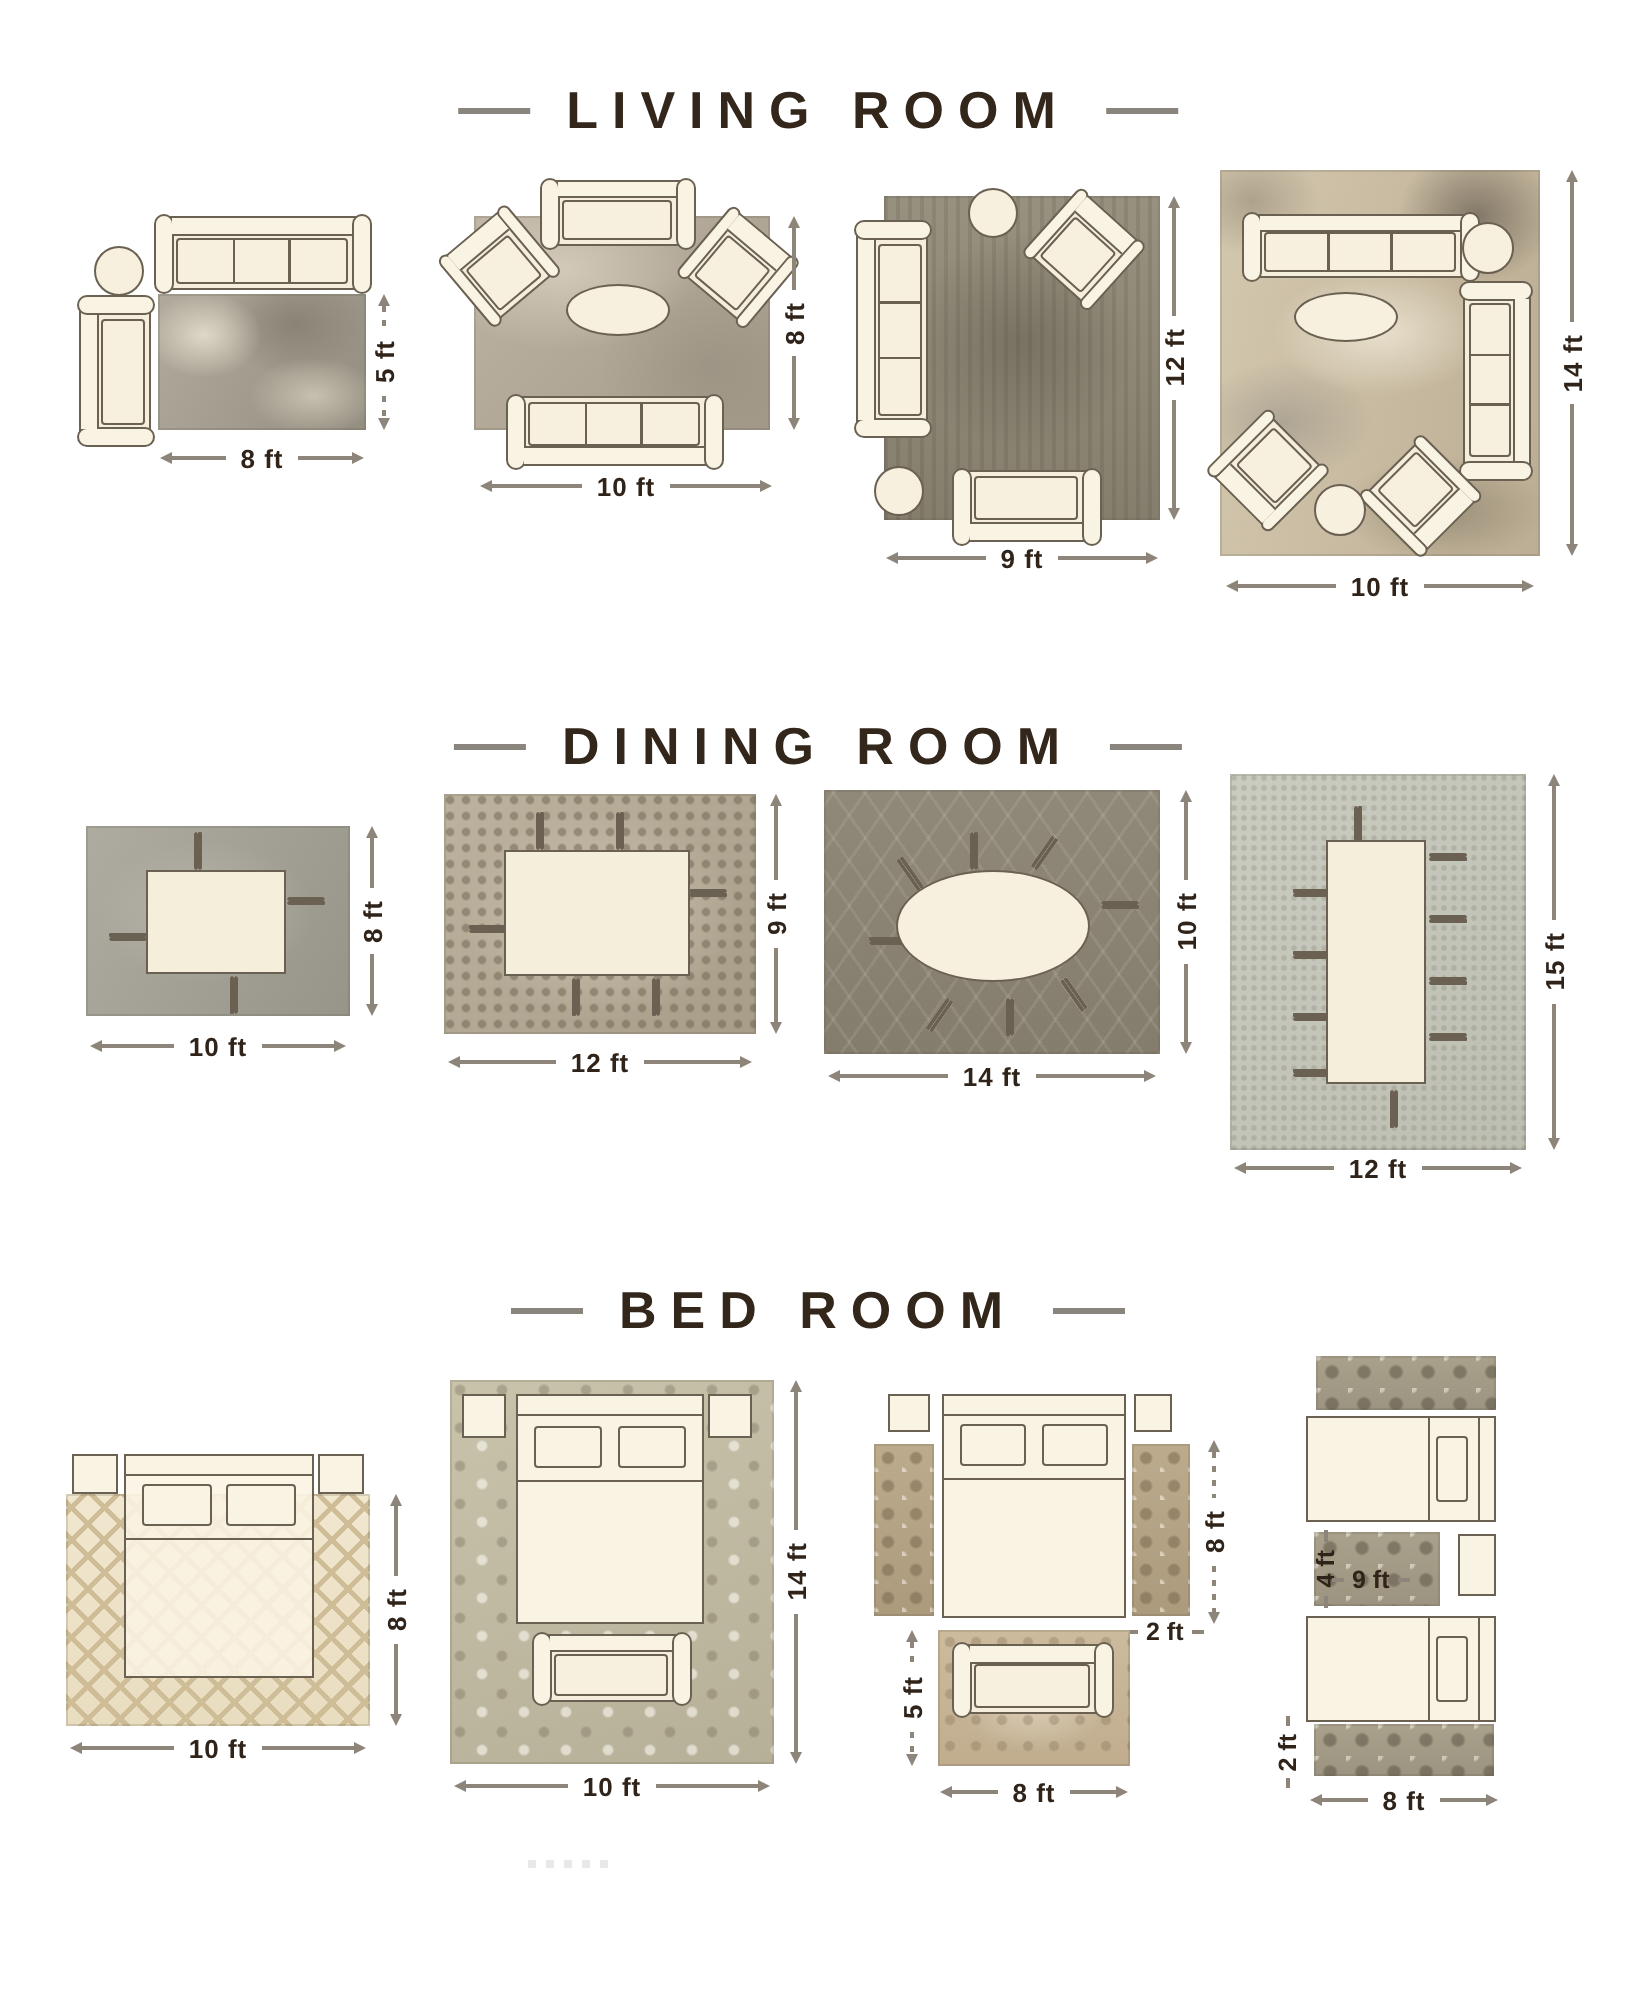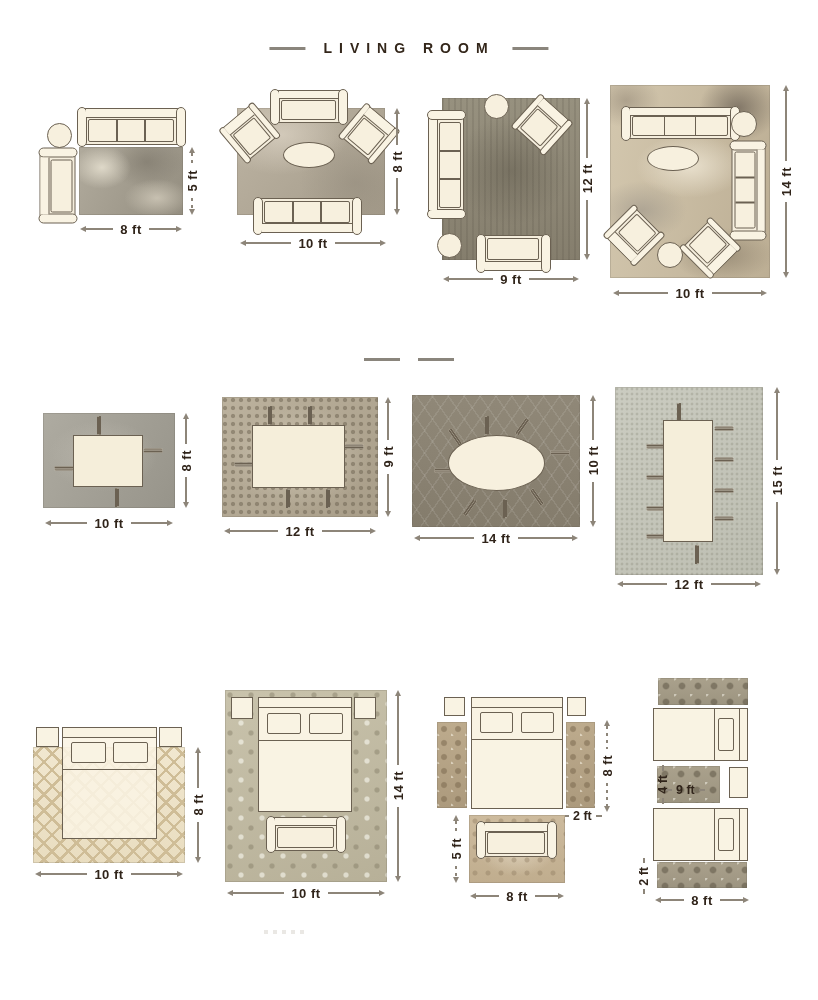--- a/index.html
+++ b/index.html
@@ -2,21 +2,21 @@
 <html><head>
 <meta charset="utf-8">
 <style>
   html,body { margin:0; padding:0; background:#fff; }
   .canvas { position:relative; width:818px; height:1000px; background:#ffffff;
             font-family:"Liberation Sans", sans-serif; overflow:hidden; }
 
   
   .section-title { position:absolute; left:50%; transform:translateX(-50%);
                    display:flex; align-items:center; gap:18px; }
-  .section-title .ttl { color:#33261a; font-weight:700; font-size:14px;
+  .section-title .ttl { color:#33261a; font-weight:700; font-size:26px;
                         letter-spacing:7px; white-space:nowrap;text-align:center; }
   .section-title .dash { width:36px; height:3px; background:#8a857c; }
 
   
   .rug { position:absolute; box-shadow: inset 0 0 0 1px rgba(90,82,70,.18); }
   .rug-lr1 { background:
     radial-gradient(ellipse 40% 45% at 22% 30%, rgba(228,222,206,.9), transparent 70%),
     radial-gradient(ellipse 45% 40% at 75% 75%, rgba(210,203,187,.8), transparent 70%),
     radial-gradient(ellipse 50% 55% at 65% 22%, rgba(118,112,100,.55), transparent 70%),
     linear-gradient(115deg,#b0aa9c,#948e80); }
@@ -150,20 +150,26 @@
 
 <div class="canvas">
 
   <div class="section-title" style="top:40px">
     <span class="dash"></span>
     <span class="ttl">LIVING ROOM</span>
     <span class="dash"></span>
   </div>
   <div class="section-title" style="top:358px">
     <span class="dash"></span>
+    <span class="ttl">DINING ROOM</span>
+    <span class="dash"></span>
+  </div>
+  <div class="section-title" style="top:640px">
+    <span class="dash"></span>
+    <span class="ttl">BED ROOM</span>
     <span class="dash"></span>
   </div>
 
   <div class="rug rug-lr1" style="left:79px;top:147px;width:104px;height:68px"></div>
   <div class="f sofa" style="left:78px;top:108px;width:106px;height:37px">
     <i class="arm l"></i>
       <i class="arm r"></i>
     <i class="back"></i>
       <span class="cush c3"></span>
   </div>

